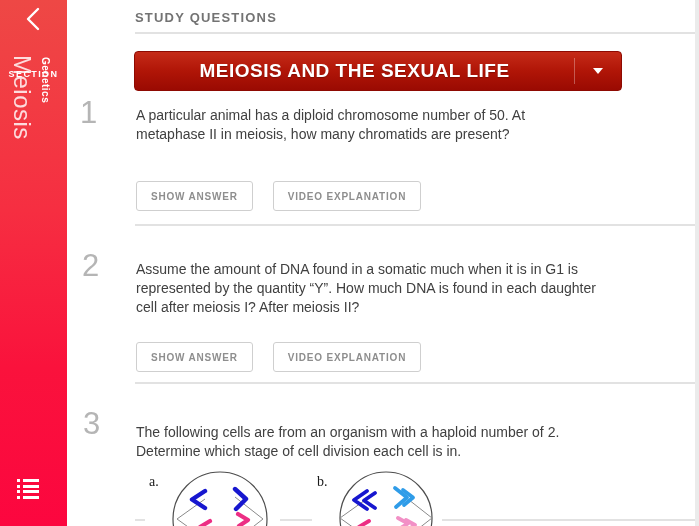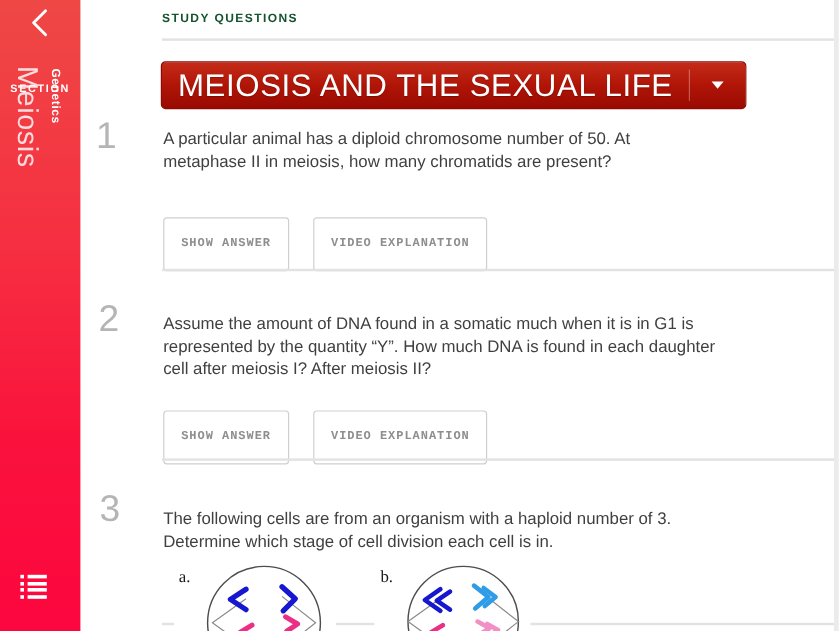--- a/index.html
+++ b/index.html
@@ -48,38 +48,38 @@
 
   
   .scroll-strip {
     position:absolute; right:0; top:0; width:4px; height:526px;
     background:#ebebeb;
   }
 
   
   .page-title {
     position:absolute; left:135px; top:10px;
-    font-size:10px; font-weight:bold; color:#14532d; letter-spacing:1.2px;
+    font-size:13px; font-weight:bold; color:#737373; letter-spacing:1.2px;
   }
   .divider { position:absolute; height:2px; background:#e2e2e2; }
   .div-top  { left:135px; top:32px;  width:564px; }
   .div-q1   { left:135px; top:224px; width:564px; }
   .div-q2   { left:135px; top:382px; width:564px; }
   .div-bot  { left:135px; top:519px; width:564px; z-index:0; }
 
   
   .banner {
     position:absolute; left:134px; top:51px; width:488px; height:40px;
     background:linear-gradient(180deg,#c52b18 0%,#b01507 50%,#9a0a02 100%);
     border:1px solid #8e0a02; border-radius:4px; cursor:pointer;
     display:flex; align-items:stretch; padding:0;
   }
   .banner-label {
     flex:1; display:flex; align-items:center; justify-content:center;
-    color:#ffffff; font-size:26px; font-weight:normal; letter-spacing:0.5px;
+    color:#ffffff; font-size:19px; font-weight:bold; letter-spacing:0.5px;
     text-shadow:0 1px 1px rgba(0,0,0,0.25);
   }
   .banner-sep {
     width:1px; margin:6px 0; background:rgba(255,255,255,0.30);
   }
   .banner-caret-zone {
     width:46px; display:flex; align-items:center; justify-content:center;
   }
   .caret-down {
     width:0; height:0; border-left:5px solid transparent;
@@ -90,23 +90,23 @@
   .q-number {
     position:absolute; font-size:31px; font-weight:300; color:#b5b5b5;
     line-height:1;
   }
   .q-text {
     position:absolute; left:136px; font-size:14px; color:#404040;
     line-height:19px;
   }
   .btn-row { position:absolute; left:136px; display:flex; gap:20px; }
   .q-btn {
-    height:45px; min-width:104px; padding:0 14px;
+    height:30px; min-width:104px; padding:0 14px;
     background:#ffffff; border:1px solid #cfcfcf; border-radius:3px;
-    color:#8e8e8e; font-family:Liberation Mono, monospace;
+    color:#8e8e8e; font-family:Liberation Sans, sans-serif;
     font-size:10px; font-weight:bold; letter-spacing:0.8px; cursor:pointer;
   }
 
   
   .figure-svg { position:absolute; background:#ffffff; z-index:1; }
   .fig-label {
     position:absolute; z-index:2; font-family:"Liberation Serif", serif;
     font-size:14px; color:#1a1a1a;
   }
 </style>
@@ -165,21 +165,21 @@
 
 <div class="q-number" style="left:82px; top:250px;">2</div>
 <div class="q-text" style="top:260px; width:480px;">Assume the amount of DNA found in a somatic much when it is in G1 is represented by the quantity “Y”. How much DNA is found in each daughter cell after meiosis I? After meiosis II?</div>
 <div class="btn-row" style="top:342px;">
   <button class="q-btn">SHOW ANSWER</button>
   <button class="q-btn">VIDEO EXPLANATION</button>
 </div>
 <div class="divider div-q2"></div>
 
 <div class="q-number" style="left:83px; top:408px;">3</div>
-<div class="q-text" style="top:423px; width:480px;">The following cells are from an organism with a haploid number of 3. Determine which stage of cell division each cell is in.</div>
+<div class="q-text" style="top:423px; width:480px;">The following cells are from an organism with a haploid number of 2. Determine which stage of cell division each cell is in.</div>
 
 <div class="divider div-bot"></div>
 
 <div class="fig-label" style="left:149px; top:474px;">a.</div>
 <svg class="figure-svg" style="left:145px; top:462px;" width="135" height="64" viewBox="0 0 135 64">
   <circle cx="75" cy="57" r="47" fill="#ffffff" stroke="#4d4d4d" stroke-width="1.2"></circle>
   <polyline points="60,37 32,57 60,77" fill="none" stroke="#8a8a8a" stroke-width="1"></polyline>
   <polyline points="90,35 118,57 90,79" fill="none" stroke="#8a8a8a" stroke-width="1"></polyline>
   <path d="M60,29 L47,37.5 L60,46" fill="none" stroke="#1717cf" stroke-width="4.4" stroke-linecap="round" stroke-linejoin="round"></path>
   <path d="M90,27 L101,37 L91,47" fill="none" stroke="#1717cf" stroke-width="4.4" stroke-linecap="round" stroke-linejoin="round"></path>

